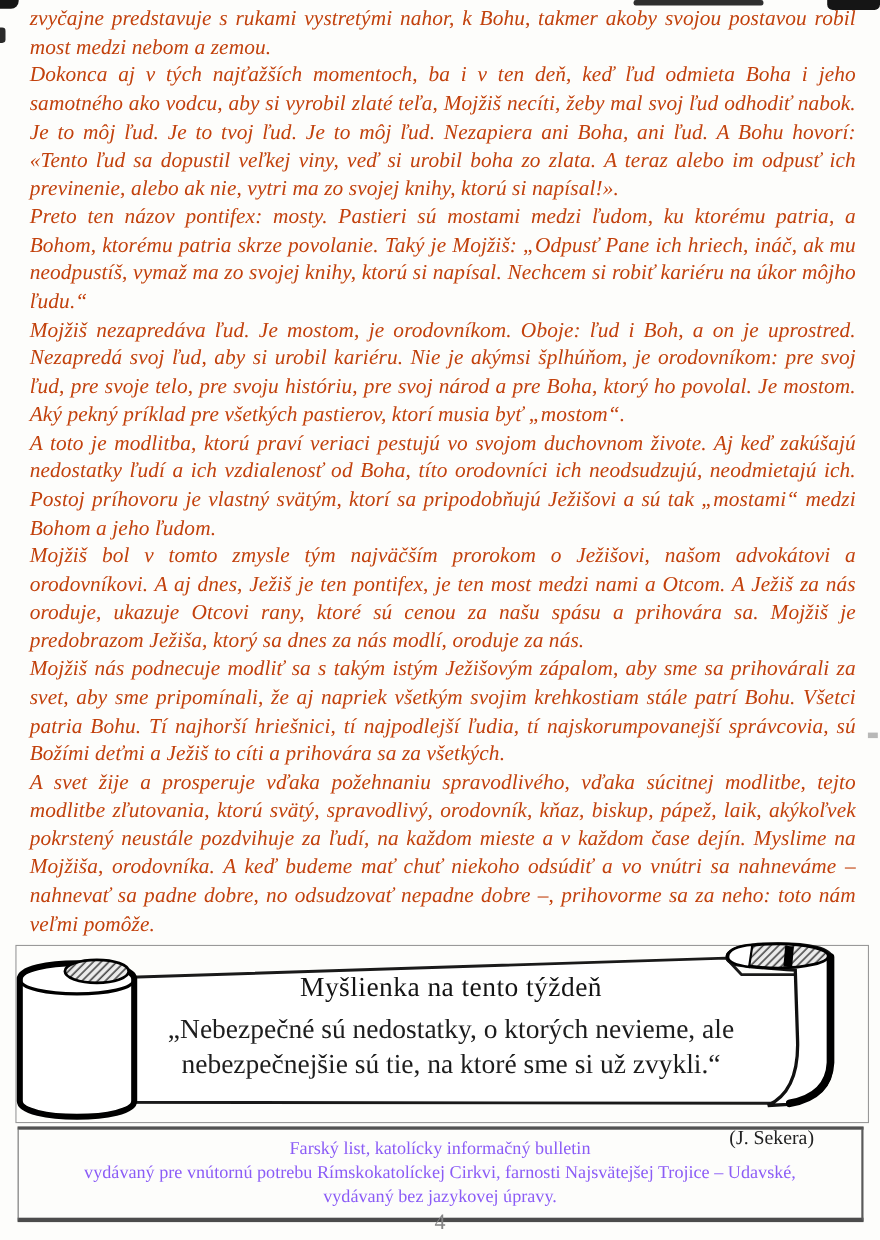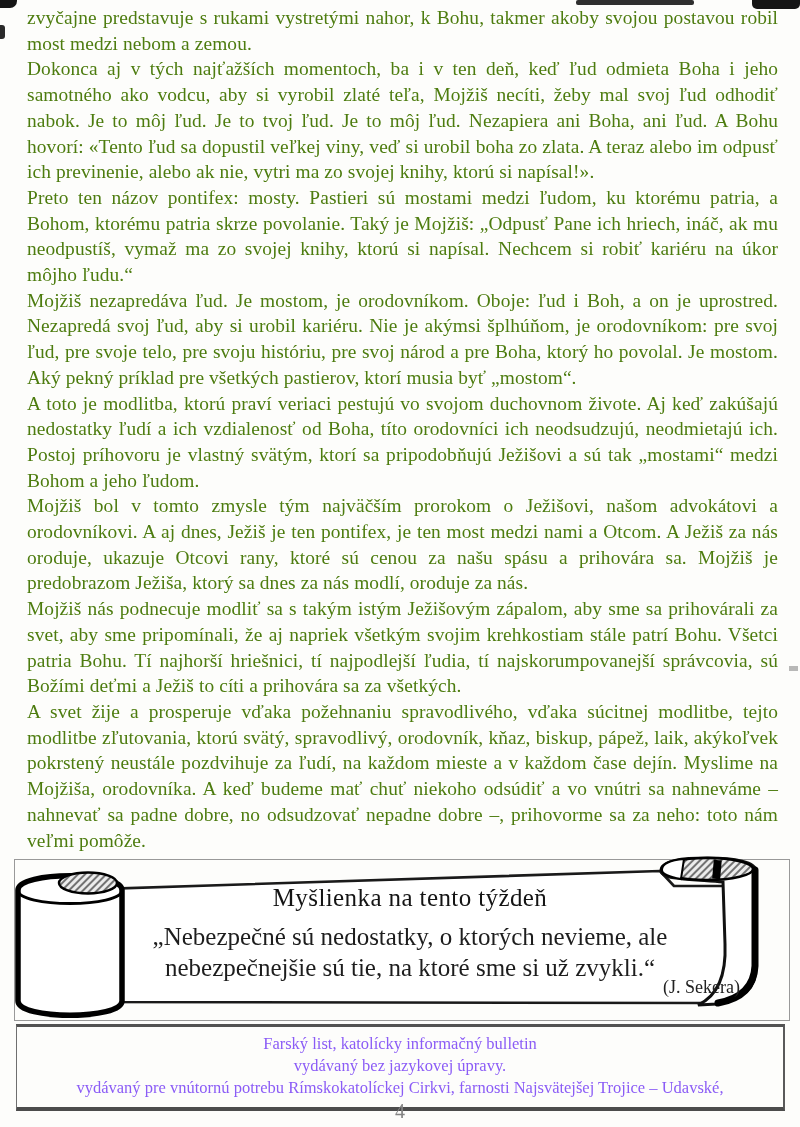--- a/index.html
+++ b/index.html
@@ -14,23 +14,24 @@
     overflow: hidden;
     background: #fdfdfb;
   }
 
   
   .article-text {
     position: absolute;
     left: 27px; top: 5px; width: 751px;
     font-size: 19.4px;
     line-height: 25.7px;
-    color: #4d7c0f;
+    color: #c2410c;
     text-align: justify;
     letter-spacing: 0.1px;
+    font-style: italic;
   }
   .article-text p { margin: 0; }
 
   
   .thought-frame {
     position: absolute;
     left: 14px; top: 859px;
     width: 774px; height: 160px;
     border: 1px solid #999;
   }
@@ -48,21 +49,21 @@
   }
   .thought-quote {
     position: absolute;
     left: 120px; top: 921px; width: 580px;
     text-align: center;
     font-size: 25px; line-height: 31px;
     color: #1d1d1d;
   }
   .thought-attribution {
     position: absolute;
-    left: 555px; top: 977px; width: 185px;
+    left: 555px; top: 1024px; width: 185px;
     text-align: right;
     font-size: 18px;
     color: #222;
   }
 
   
   .footer-box {
     position: absolute;
     left: 16px; top: 1024px; width: 766px;
     border-top: 3px solid #525252;
@@ -142,19 +143,19 @@
       <ellipse cx="78" cy="27" rx="29" ry="10.5" fill="url(#hatch)" stroke="#000" stroke-width="2.5"></ellipse>
     </g>
   </svg>
 
   <div class="thought-title">Myšlienka na tento týždeň</div>
   <div class="thought-quote">„Nebezpečné sú nedostatky, o ktorých nevieme, ale nebezpečnejšie sú tie, na ktoré sme si už zvykli.“</div>
   <div class="thought-attribution">(J. Sekera)</div>
 
   <div class="footer-box">
     <div>Farský list, katolícky informačný bulletin</div>
+    <div>vydávaný pre vnútornú potrebu Rímskokatolíckej Cirkvi, farnosti Najsvätejšej Trojice – Udavské,</div>
     <div>vydávaný bez jazykovej úpravy.</div>
-    <div>vydávaný pre vnútornú potrebu Rímskokatolíckej Cirkvi, farnosti Najsvätejšej Trojice – Udavské,</div>
   </div>
 
   <div class="page-number">4</div>
 
 </div>
 
 </body></html>

